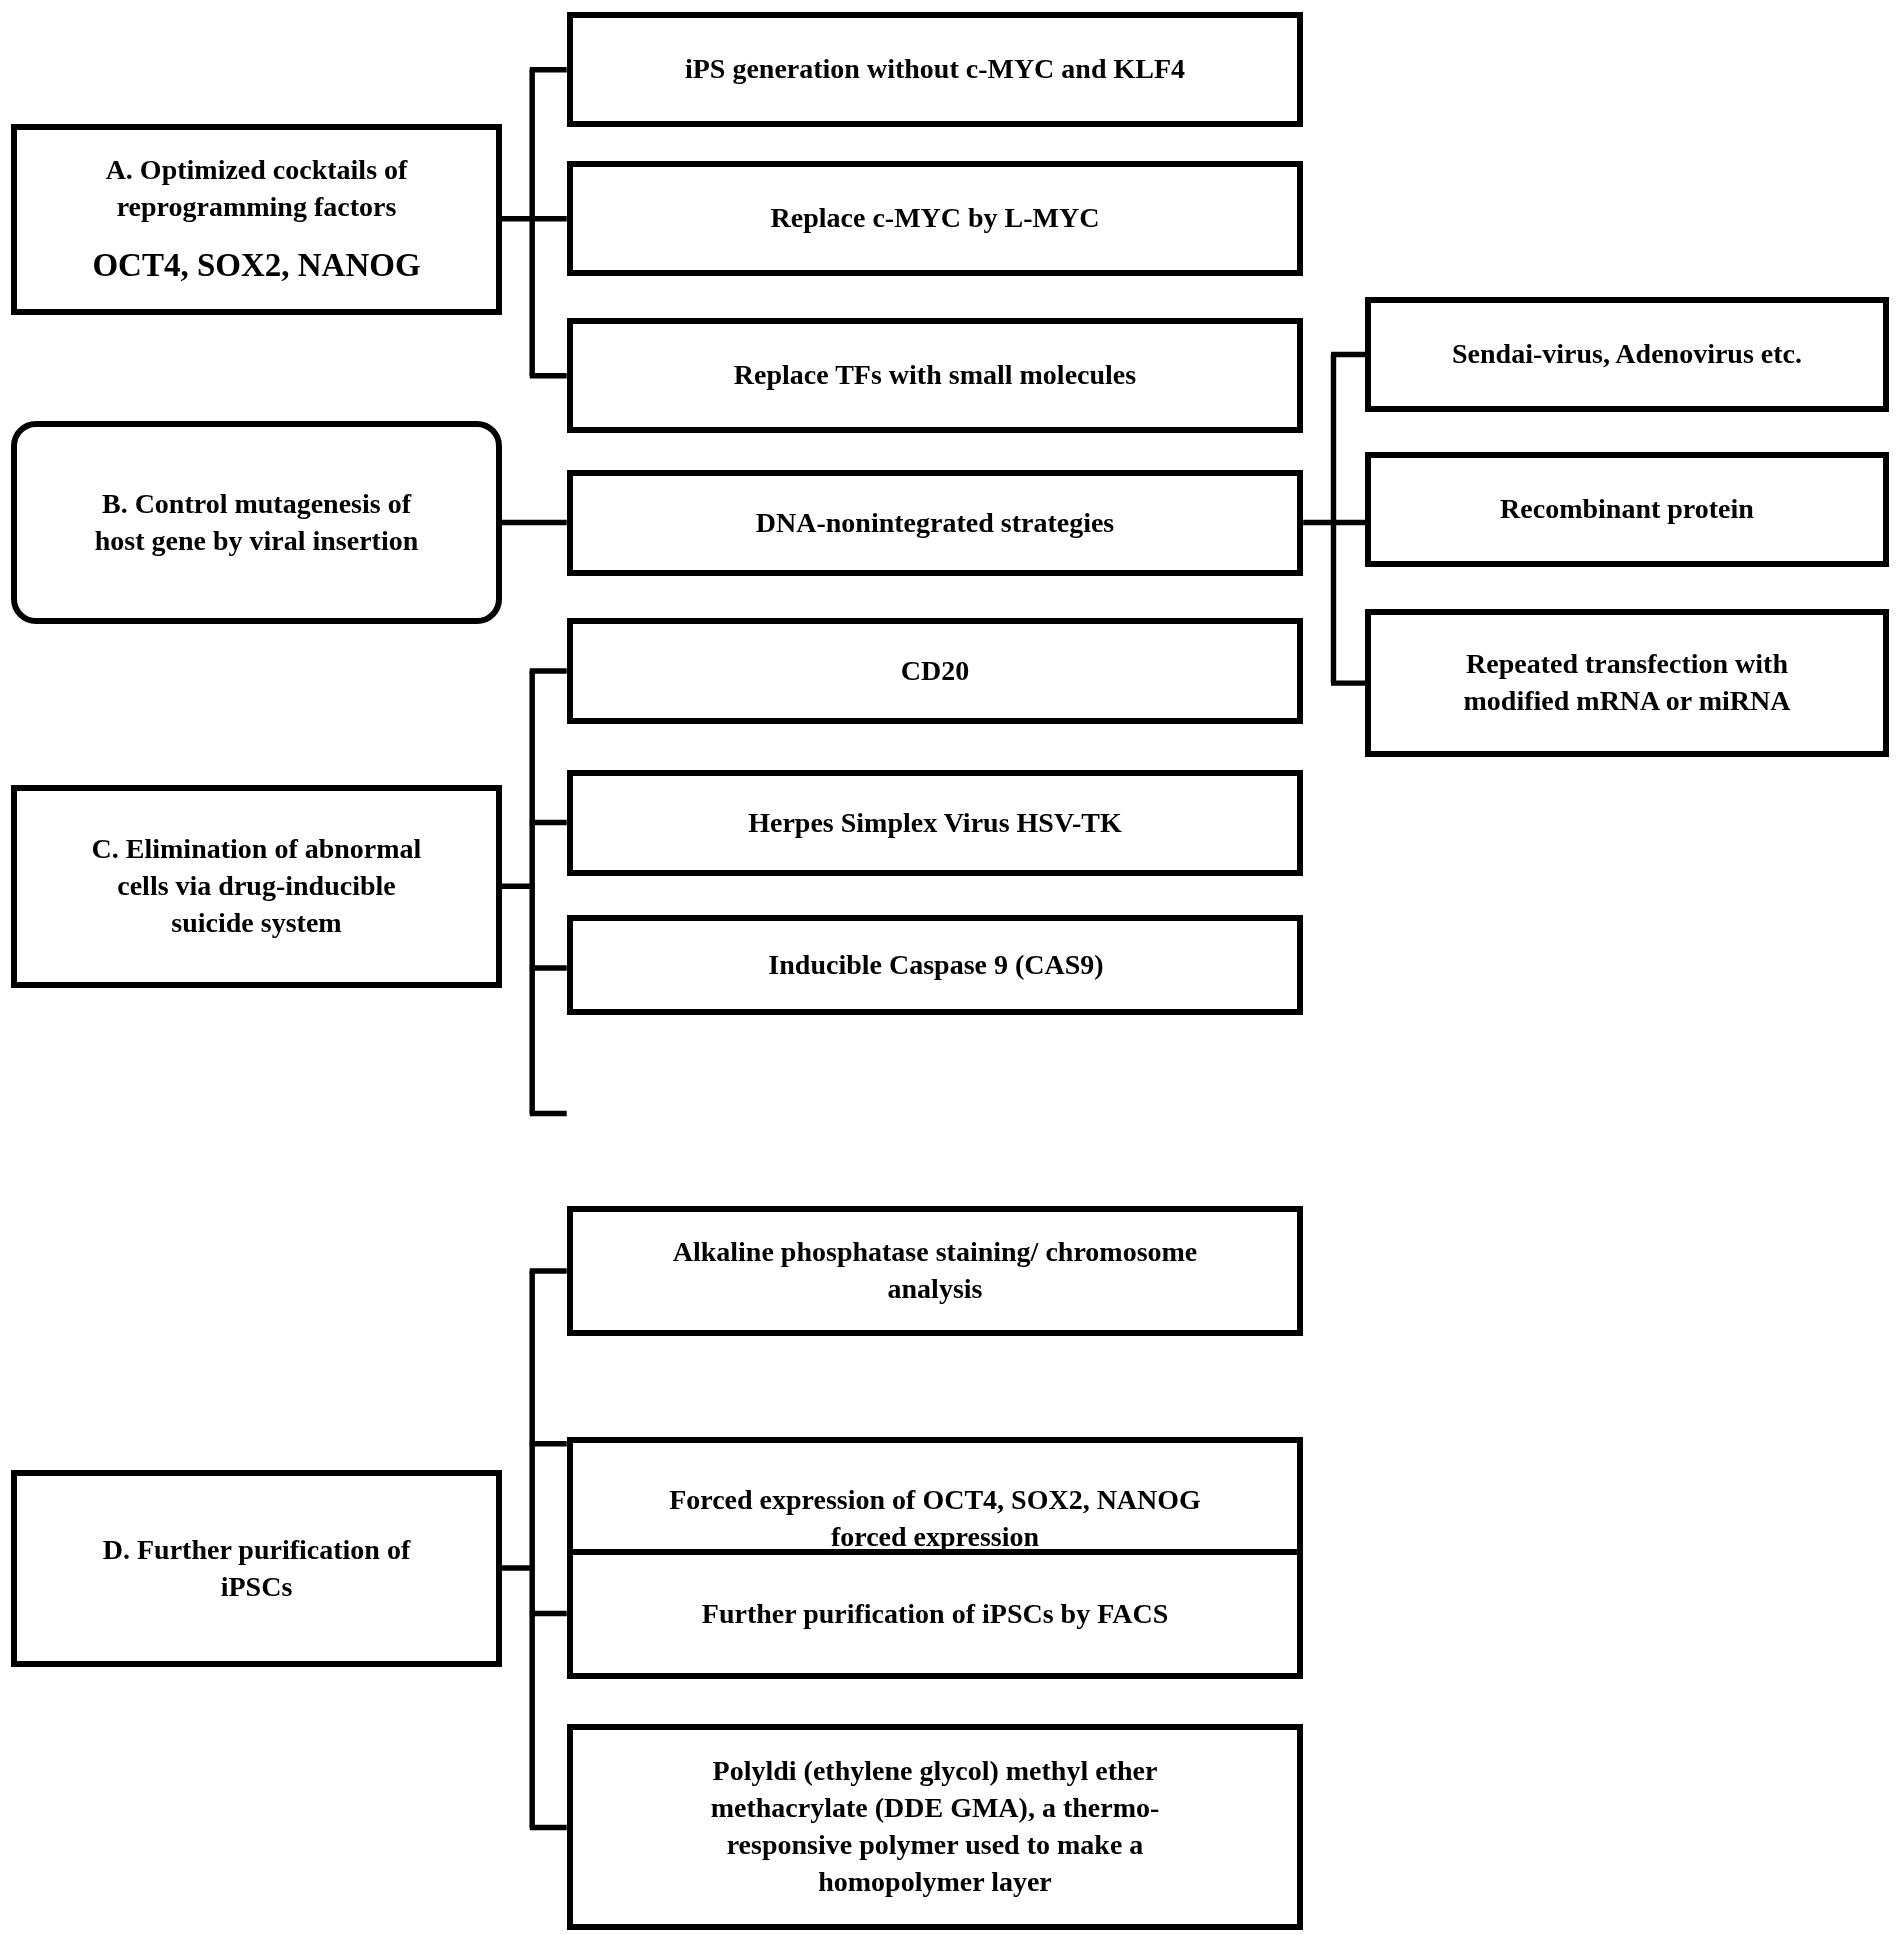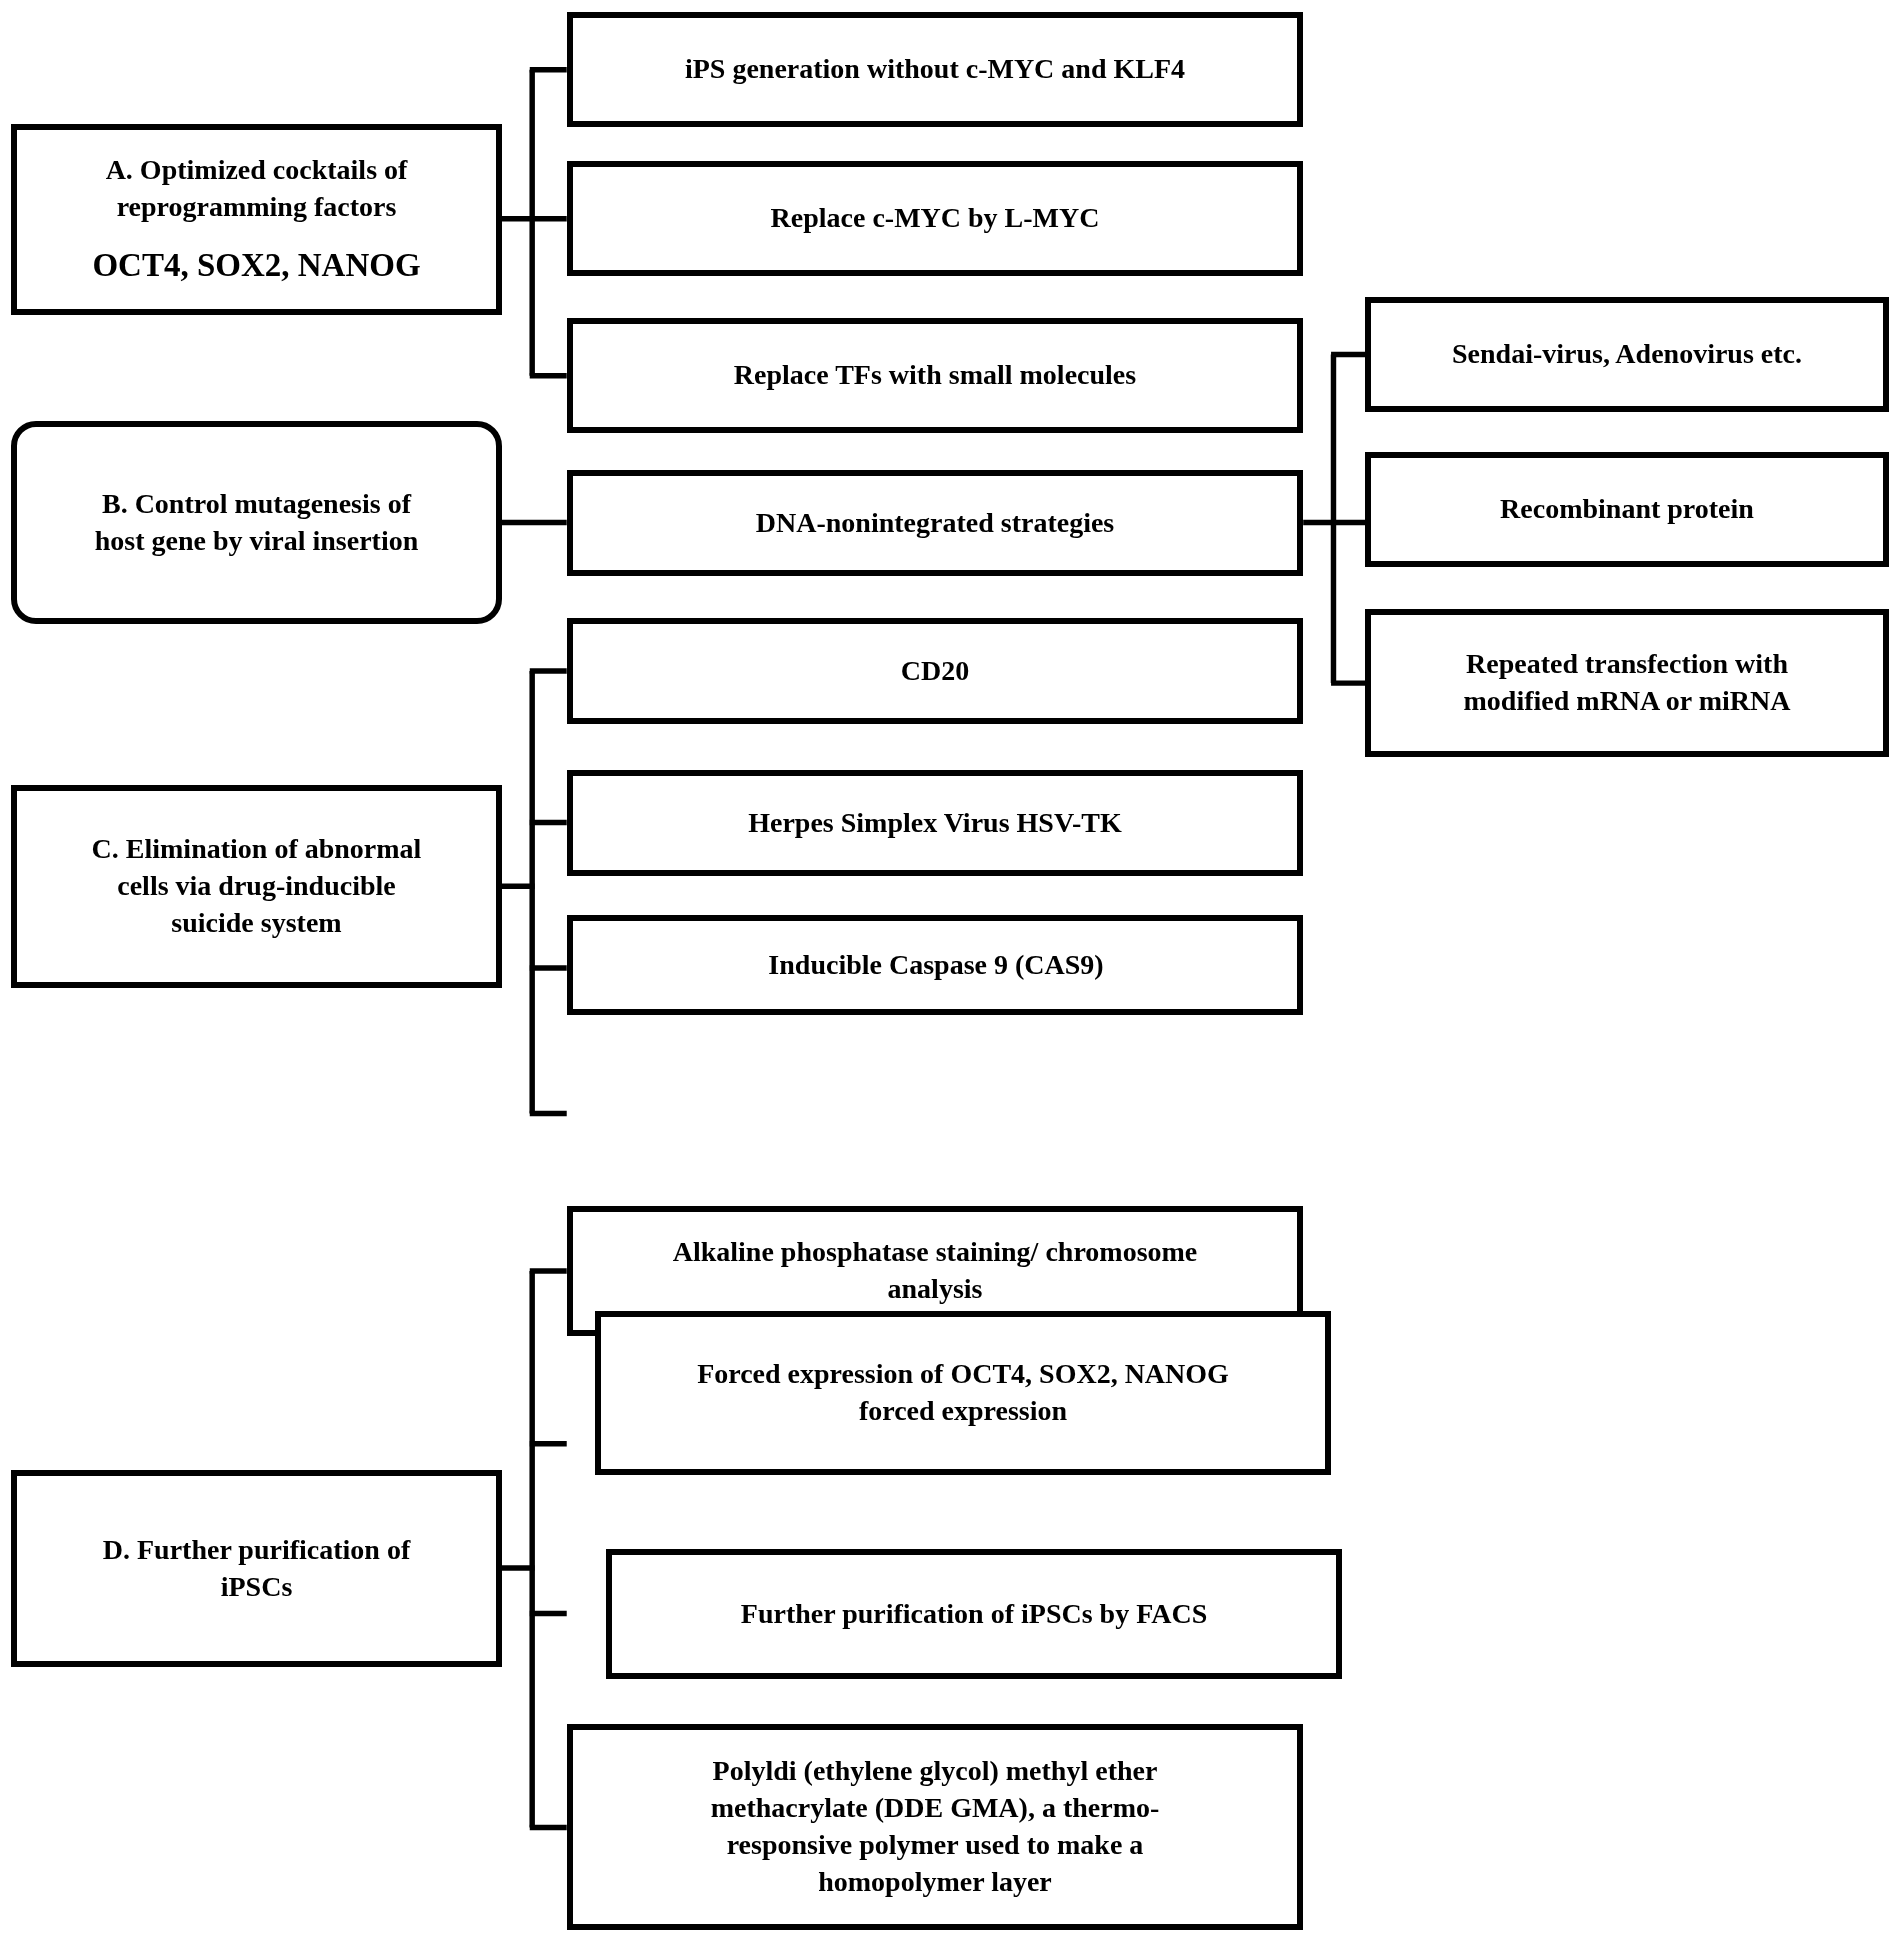--- a/index.html
+++ b/index.html
@@ -128,25 +128,25 @@
   <div class="box" style="left:567px; top:770px; width:736px; height:106px;">
     <span class="lbl">Herpes Simplex Virus HSV-TK</span>
   </div>
   <div class="box" style="left:567px; top:915px; width:736px; height:100px;padding-left:8px;">
     <span class="lbl">Inducible Caspase 9 (CAS9)</span>
   </div>
   <div class="box" style="left:567px; top:1206px; width:736px; height:130px;">
     <span class="lbl">Alkaline phosphatase staining/ chromosome
 analysis</span>
   </div>
-  <div class="box" style="left:567px; top:1311px; width:736px; height:164px;margin-left:28px;">
+  <div class="box" style="left:567px; top:1437px; width:736px; height:164px;">
     <span class="lbl">Forced expression of OCT4, SOX2, NANOG
 forced expression</span>
   </div>
-  <div class="box" style="left:567px; top:1549px; width:736px; height:130px;margin-left:39px;">
+  <div class="box" style="left:567px; top:1549px; width:736px; height:130px;">
     <span class="lbl">Further purification of iPSCs by FACS</span>
   </div>
   <div class="box" style="left:567px; top:1724px; width:736px; height:206px;">
     <span class="lbl">Polyldi (ethylene glycol) methyl ether
 methacrylate (DDE GMA), a thermo-
 responsive polymer used to make a
 homopolymer layer</span>
   </div>
 
   <div class="box" style="left:1365px; top:297px; width:524px; height:115px;">

